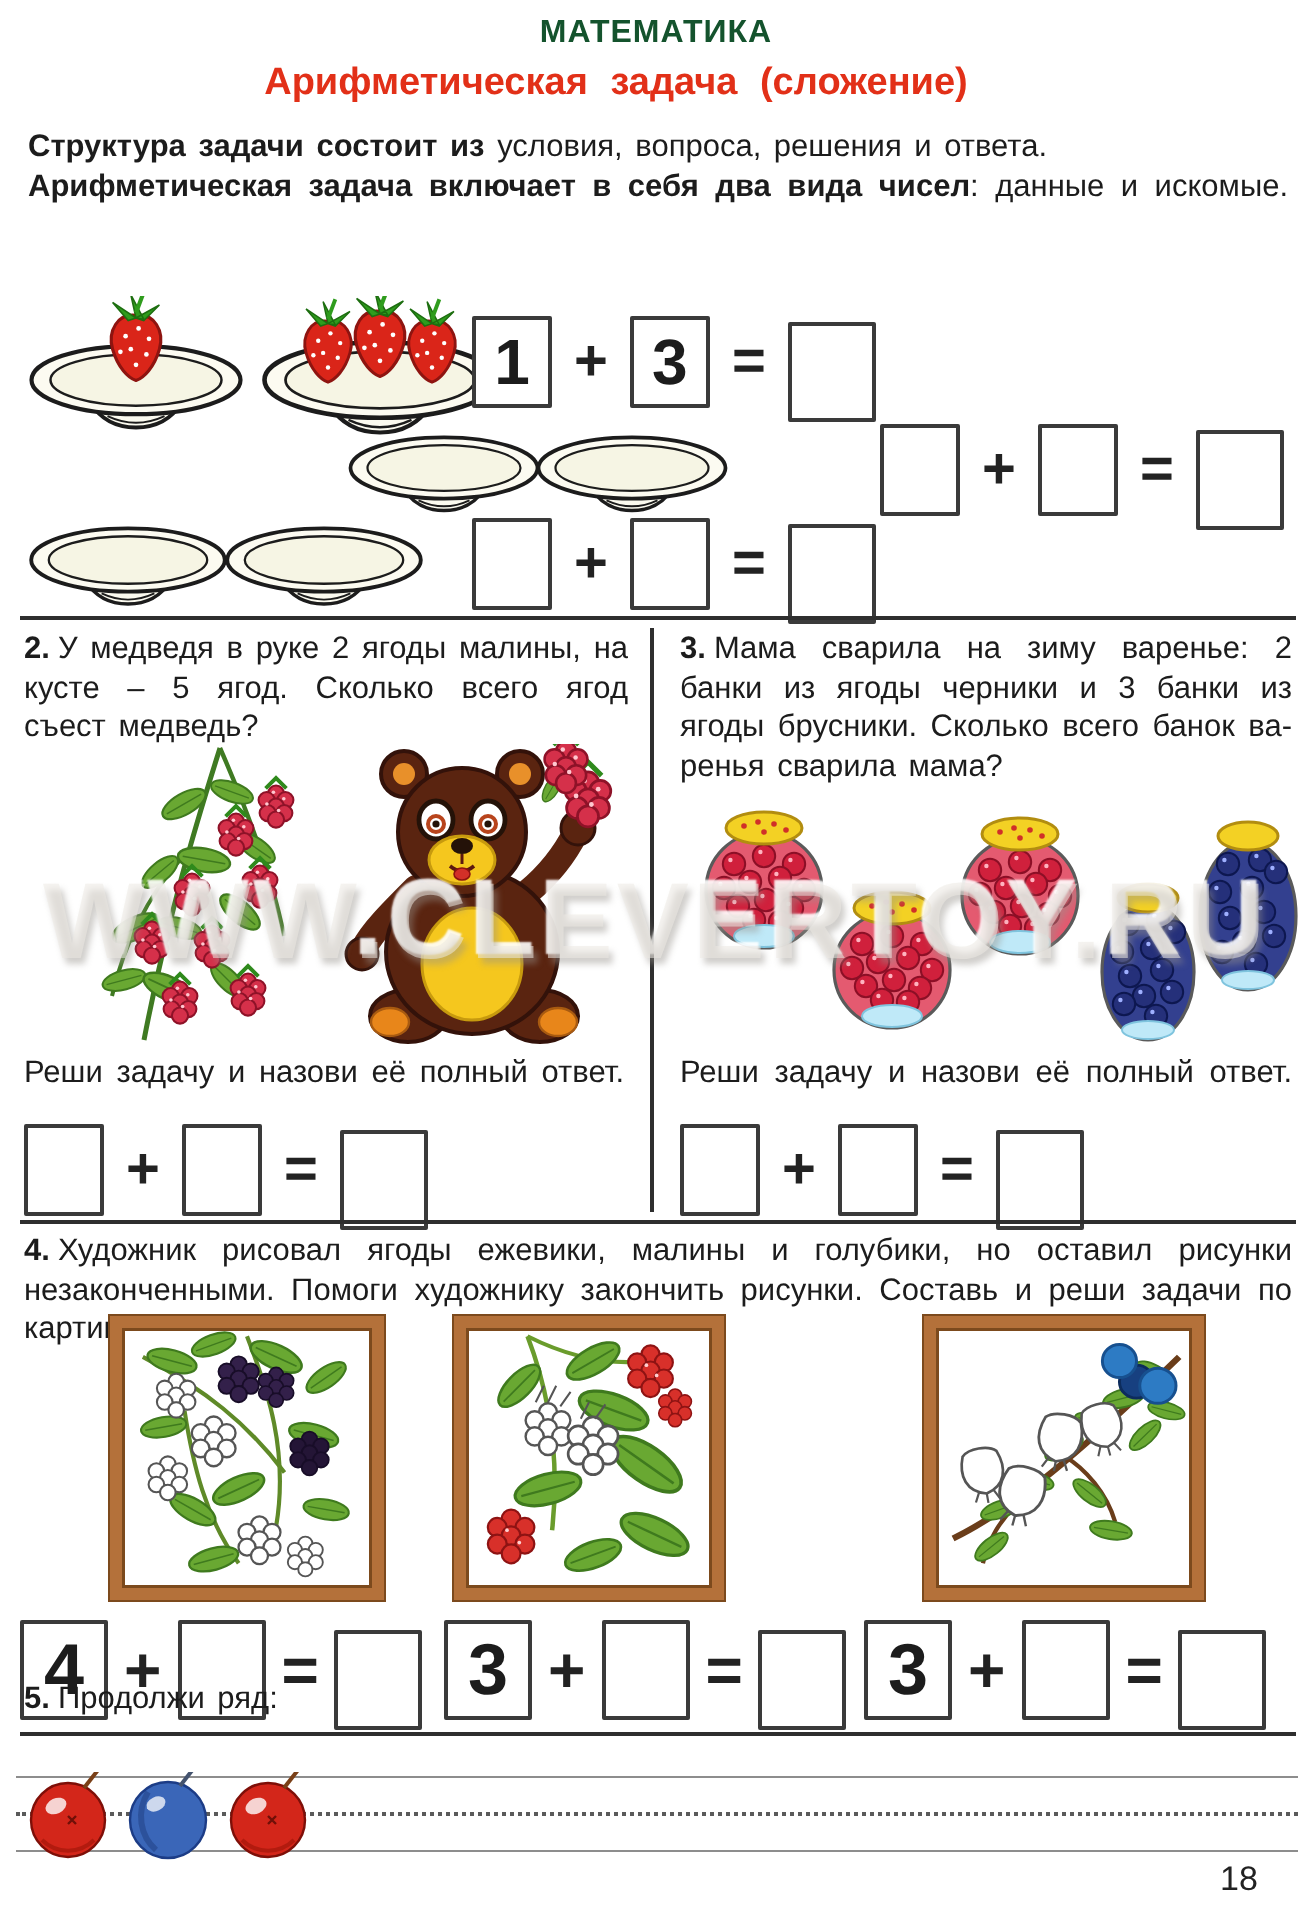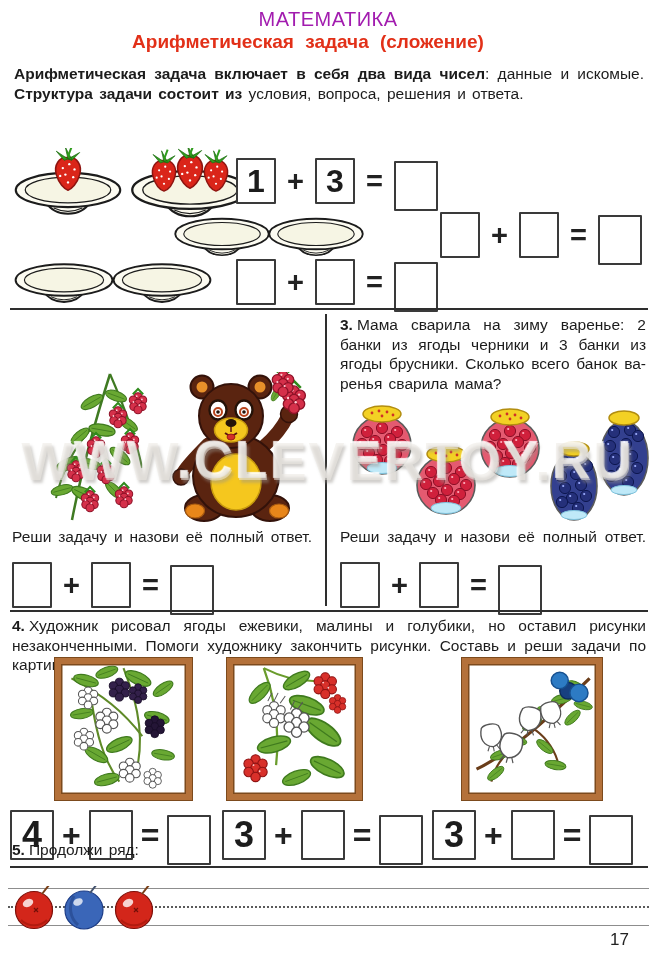--- a/index.html
+++ b/index.html
@@ -1,20 +1,20 @@
 <!DOCTYPE html>
 <html lang="ru"><head>
 <meta charset="utf-8">
 <style>
   html,body{margin:0;padding:0;background:#ffffff;}
   #page{position:relative;width:656px;height:960px;background:#ffffff;overflow:hidden;
         font-family:"Liberation Sans",sans-serif;color:#1c1c1c;}
   .abs{position:absolute;}
   .center{text-align:center;}
-  h1.title{margin:0;font-size:20px;font-weight:normal;letter-spacing:.5px;color:#a21caf;}
+  h1.title{margin:0;font-size:16px;font-weight:bold;letter-spacing:.5px;color:#14532d;}
   h2.subtitle{margin:0;font-size:19px;font-weight:bold;color:#e23018;word-spacing:6px;}
   p.body{margin:0;font-size:15.5px;line-height:19.5px;text-align:justify;word-spacing:2px;}
   p.fill{text-align-last:justify;}
   b.tasknum{font-weight:bold;padding-right:4px;}
   .hr{position:absolute;background:#2e2e2e;height:2px;}
   .vr{position:absolute;background:#2e2e2e;width:1.5px;}
   .eq{position:absolute;display:flex;align-items:center;gap:11px;}
   .ebox{width:40px;height:46px;border:2px solid #3a3a3a;background:#fff;display:flex;
         align-items:center;justify-content:center;font-size:32px;font-weight:bold;
         box-sizing:border-box;border-radius:1px;}
@@ -111,22 +111,22 @@
   </svg>
 
   <div class="abs center" style="left:0;top:8px;width:656px;">
     <h1 class="title">МАТЕМАТИКА</h1>
   </div>
   <div class="abs center" style="left:0;top:31px;width:616px;">
     <h2 class="subtitle">Арифметическая задача (сложение)</h2>
   </div>
 
   <div class="abs" style="left:14px;top:64px;width:630px;">
+    <p class="body"><b>Структура задачи состоит из</b><span> условия, вопроса, решения и ответа.</span></p>
     <p class="body fill"><b>Арифметическая задача включает в себя два вида чисел</b><span>: данные и искомые.</span></p>
-    <p class="body"><b>Структура задачи состоит из</b><span> условия, вопроса, решения и ответа.</span></p>
   </div>
 
 
   <svg class="abs" style="left:8px;top:148px;" width="250" height="70" viewBox="0 0 250 70">
     <use href="#plate" transform="translate(60,42) scale(0.95)"></use>
     <use href="#strawb" transform="translate(60,24) scale(1.3)"></use>
     <use href="#plate" transform="translate(182,42) scale(1.05)"></use>
     <use href="#strawb" transform="translate(156,26) scale(1.22)"></use>
     <use href="#strawb" transform="translate(182,22) scale(1.3)"></use>
     <use href="#strawb" transform="translate(208,26) scale(1.22)"></use>
@@ -177,20 +177,23 @@
       </div>
     <span class="op">=</span>
     <div class="ebox shift">
         <span></span>
       </div>
   </div>
 
   <div class="hr" style="left:10px;top:308px;width:638px;"></div>
   <div class="vr" style="left:325px;top:314px;height:292px;"></div>
 
+  <div class="abs" style="left:12px;top:315px;width:302px;">
+    <p class="body"><b class="tasknum">2.</b><span>У медведя в руке 2 ягоды малины, на кусте – 5 ягод. Сколько всего ягод съест медведь?</span></p>
+  </div>
 
   <svg class="abs" style="left:32px;top:372px;" width="278" height="152" viewBox="0 0 278 152">
     <path d="M78,2 C66,40 52,86 40,148" stroke="#3f7a22" stroke-width="2.5" fill="none"></path>
     <path d="M78,2 C92,34 104,66 110,96" stroke="#3f7a22" stroke-width="2.2" fill="none"></path>
     <path d="M58,58 C42,76 30,100 24,126" stroke="#3f7a22" stroke-width="2" fill="none"></path>
     <use href="#leaf" transform="translate(60,30) rotate(-30) scale(1.1)"></use>
     <use href="#leaf" transform="translate(84,24) rotate(20)"></use>
     <use href="#leaf" transform="translate(48,64) rotate(-40)"></use>
     <use href="#leaf" transform="translate(70,58) rotate(10) scale(1.2)"></use>
     <use href="#leaf" transform="translate(96,52) rotate(35)"></use>
@@ -536,14 +539,14 @@
     <g transform="translate(126,24)">
       <circle r="18.5" fill="#d3261a" stroke="#7e0f08" stroke-width="1.2"></circle>
       <path d="M-13,10 A18.5 18.5 0 0 0 13,10" stroke="#9c1408" stroke-width="2" fill="none" opacity="0.6"></path>
       <ellipse cx="-6" cy="-7" rx="5.5" ry="3.8" fill="#ffffff" opacity="0.8" transform="rotate(-25 -6 -7)"></ellipse>
       <path d="M0,-2 L4,2 M4,-2 L0,2" stroke="#701008" stroke-width="1.2"></path>
       <path d="M8,-16 L15,-25" stroke="#7a4018" stroke-width="2"></path>
     </g>
   </svg>
 
   <div class="watermark">WWW.CLEVERTOY.RU</div>
-  <div class="pagenum">17</div>
+  <div class="pagenum">18</div>
 </div>
 
 </body></html>

